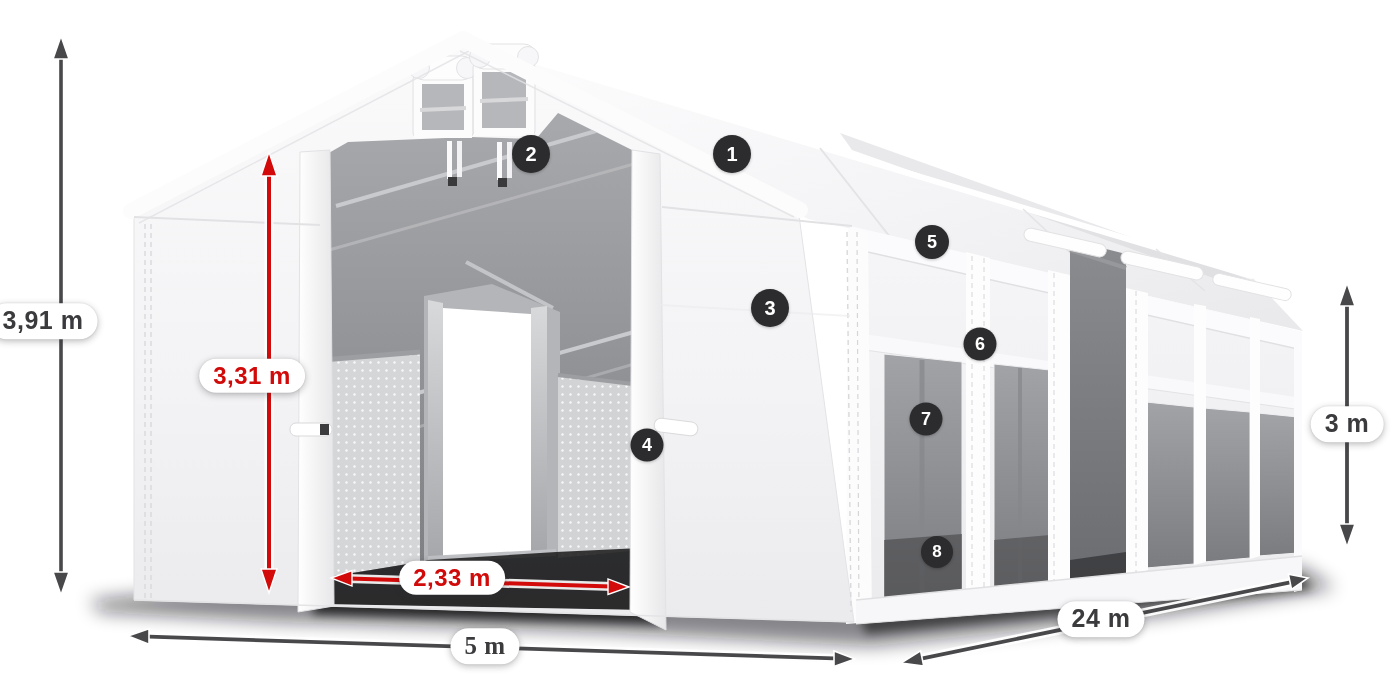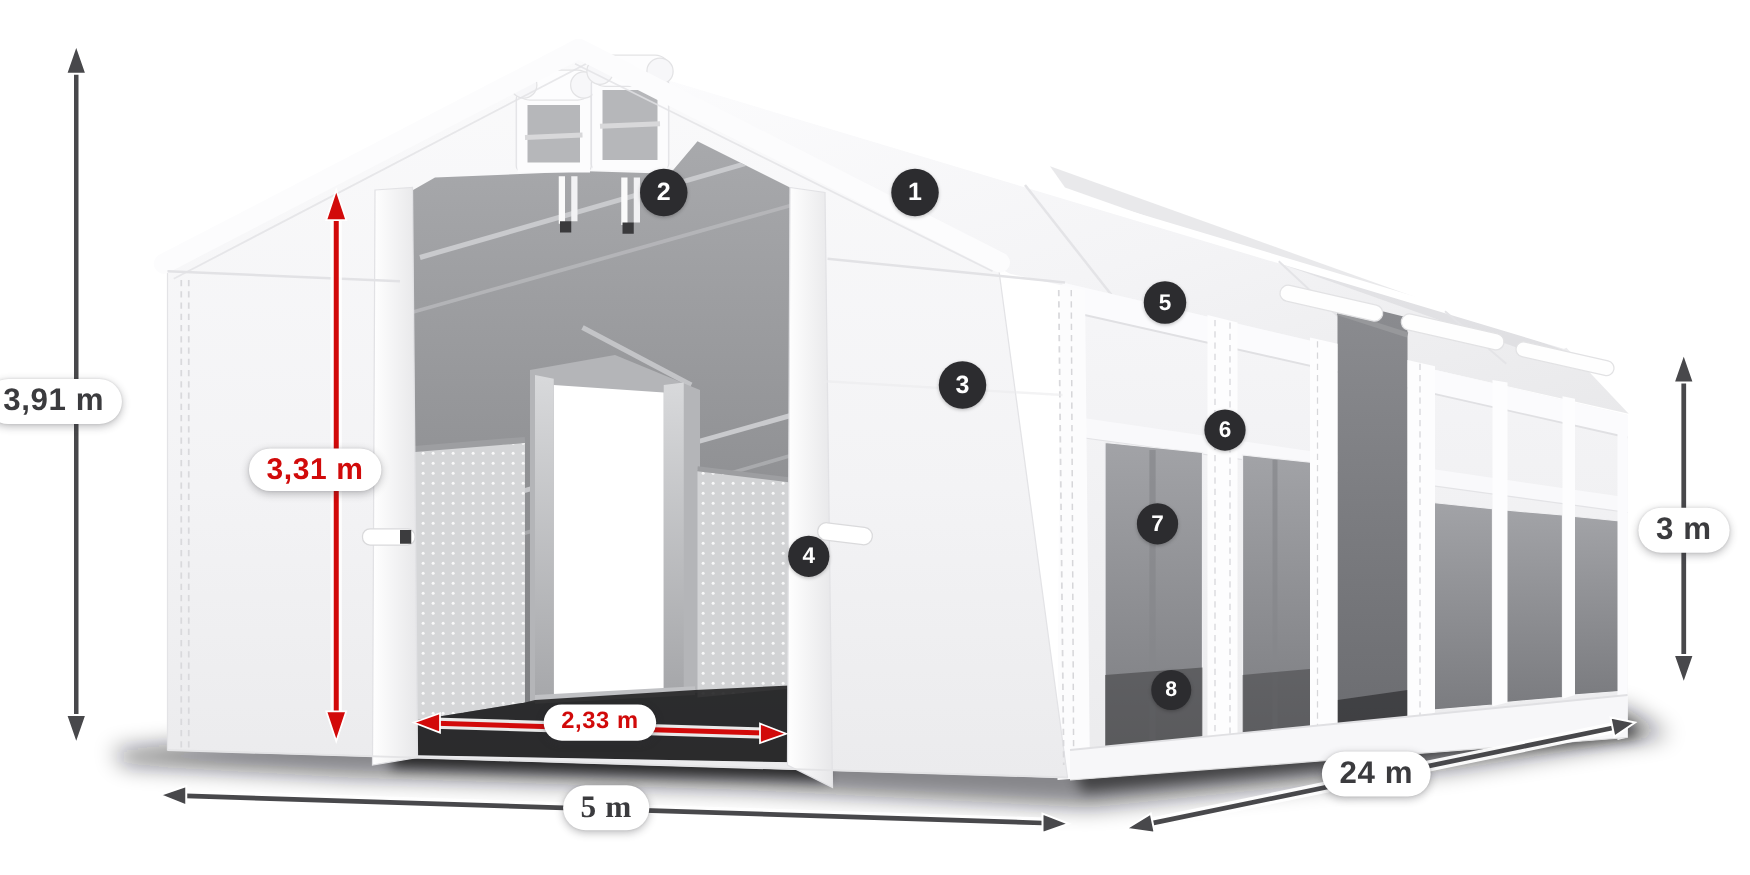--- a/index.html
+++ b/index.html
@@ -274,21 +274,21 @@
       <line x1="1347" y1="298" x2="1347" y2="532" stroke="#ffffff" stroke-width="9" opacity="0.95"></line>
       <line x1="1347" y1="300" x2="1347" y2="530" stroke="#48484b" stroke-width="3.8"></line>
       <polygon points="1347,283 1339,306 1355,306" fill="#48484b" stroke="#ffffff" stroke-width="1.6"></polygon>
       <polygon points="1347,547 1339,524 1355,524" fill="#48484b" stroke="#ffffff" stroke-width="1.6"></polygon>
     </g>
   </g>
 </svg>
 
 <div class="pill" style="left:43px;top:321px;">3,91 m</div>
 <div class="pill red" style="left:252px;top:376px;font-size:24px;">3,31 m</div>
-<div class="pill red" style="left:480px;top:578px;font-size:19px;">2,33 m</div>
+<div class="pill red" style="left:452px;top:578px;font-size:24px;">2,33 m</div>
 <div class="pill" style="left:485px;top:646px;font-family:Liberation Serif, serif;">5 m</div>
 <div class="pill" style="left:1101px;top:619px;">24 m</div>
 <div class="pill" style="left:1347px;top:413px;margin-top:11px;">3 m</div>
 
 <div class="badge" style="left:732px;top:154px;width:38px;height:38px;font-size:20px;">1</div>
 <div class="badge" style="left:531px;top:154px;width:38px;height:38px;font-size:20px;">2</div>
 <div class="badge" style="left:770px;top:308px;width:38px;height:38px;font-size:20px;">3</div>
 <div class="badge" style="left:647px;top:445px;width:33px;height:33px;font-size:18px;">4</div>
 <div class="badge" style="left:932px;top:242px;width:34px;height:34px;font-size:18px;">5</div>
 <div class="badge" style="left:980px;top:344px;width:33px;height:33px;font-size:18px;">6</div>

